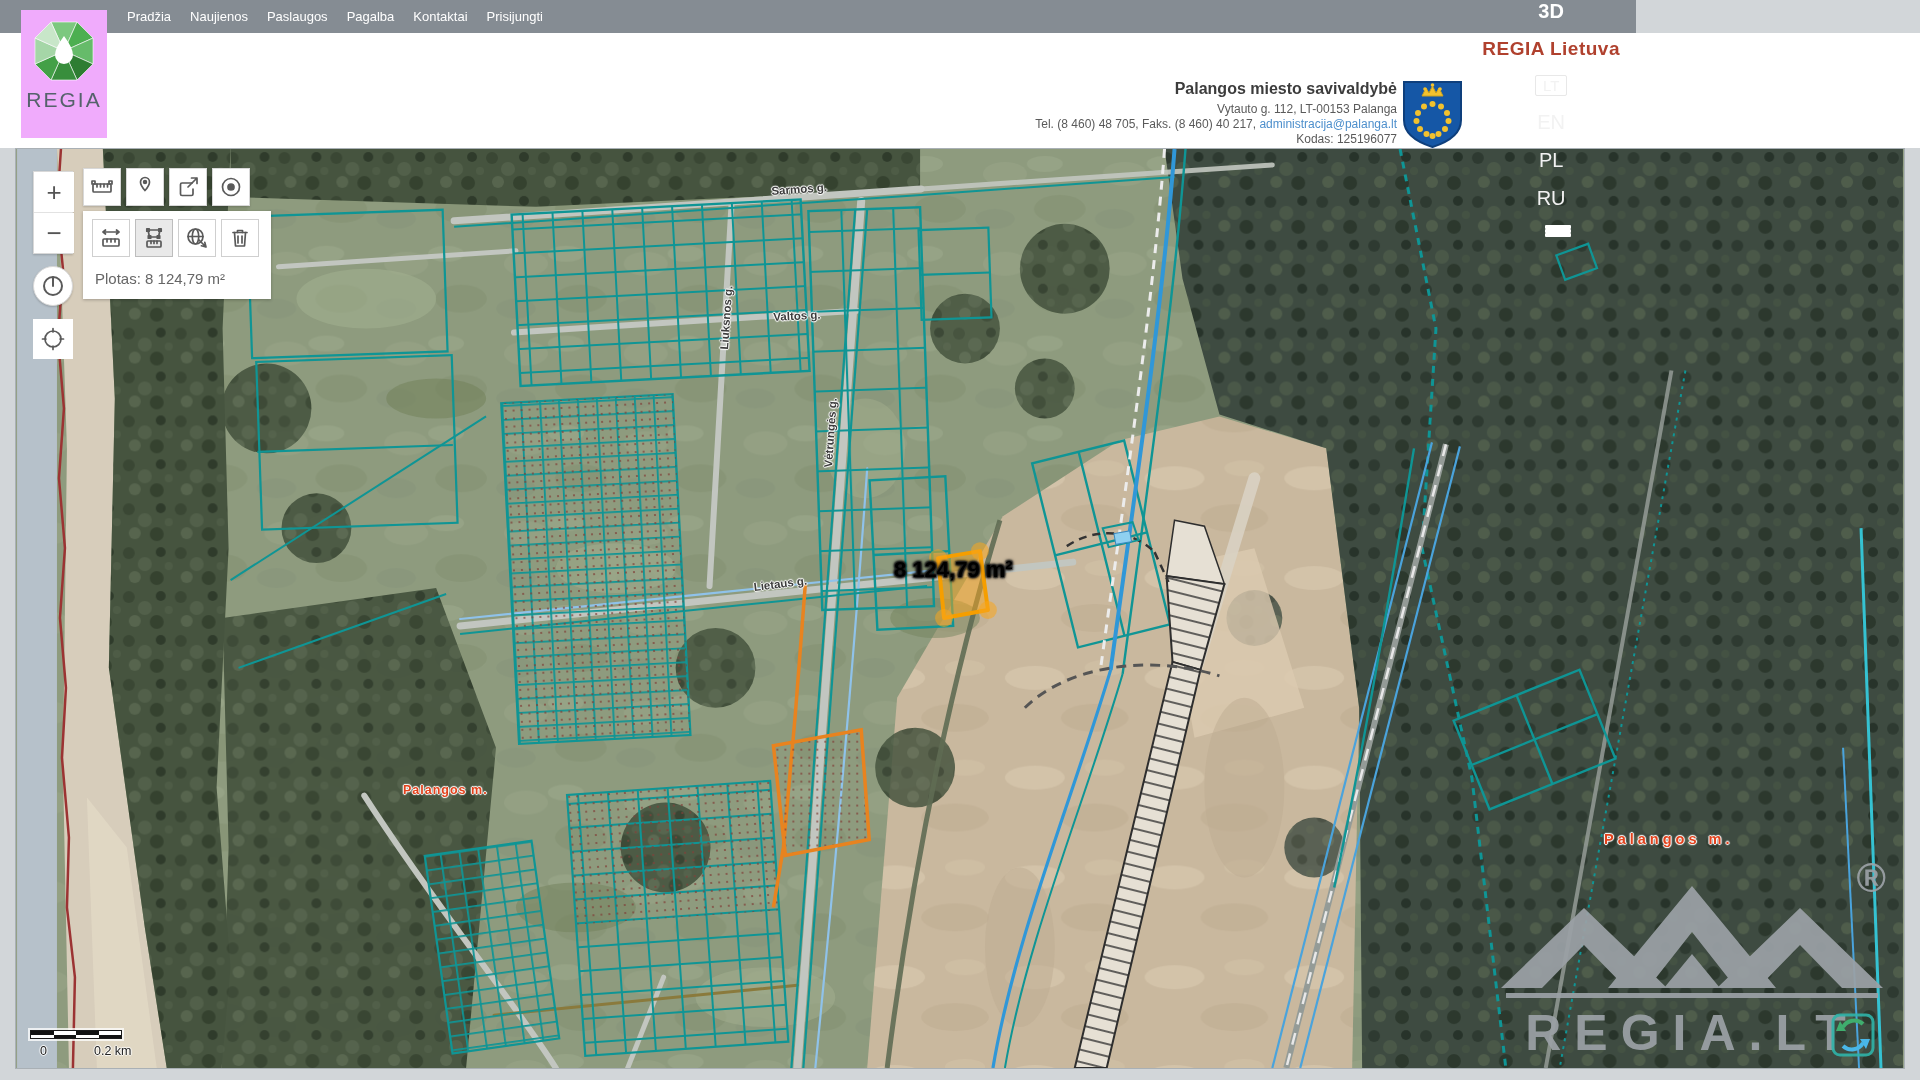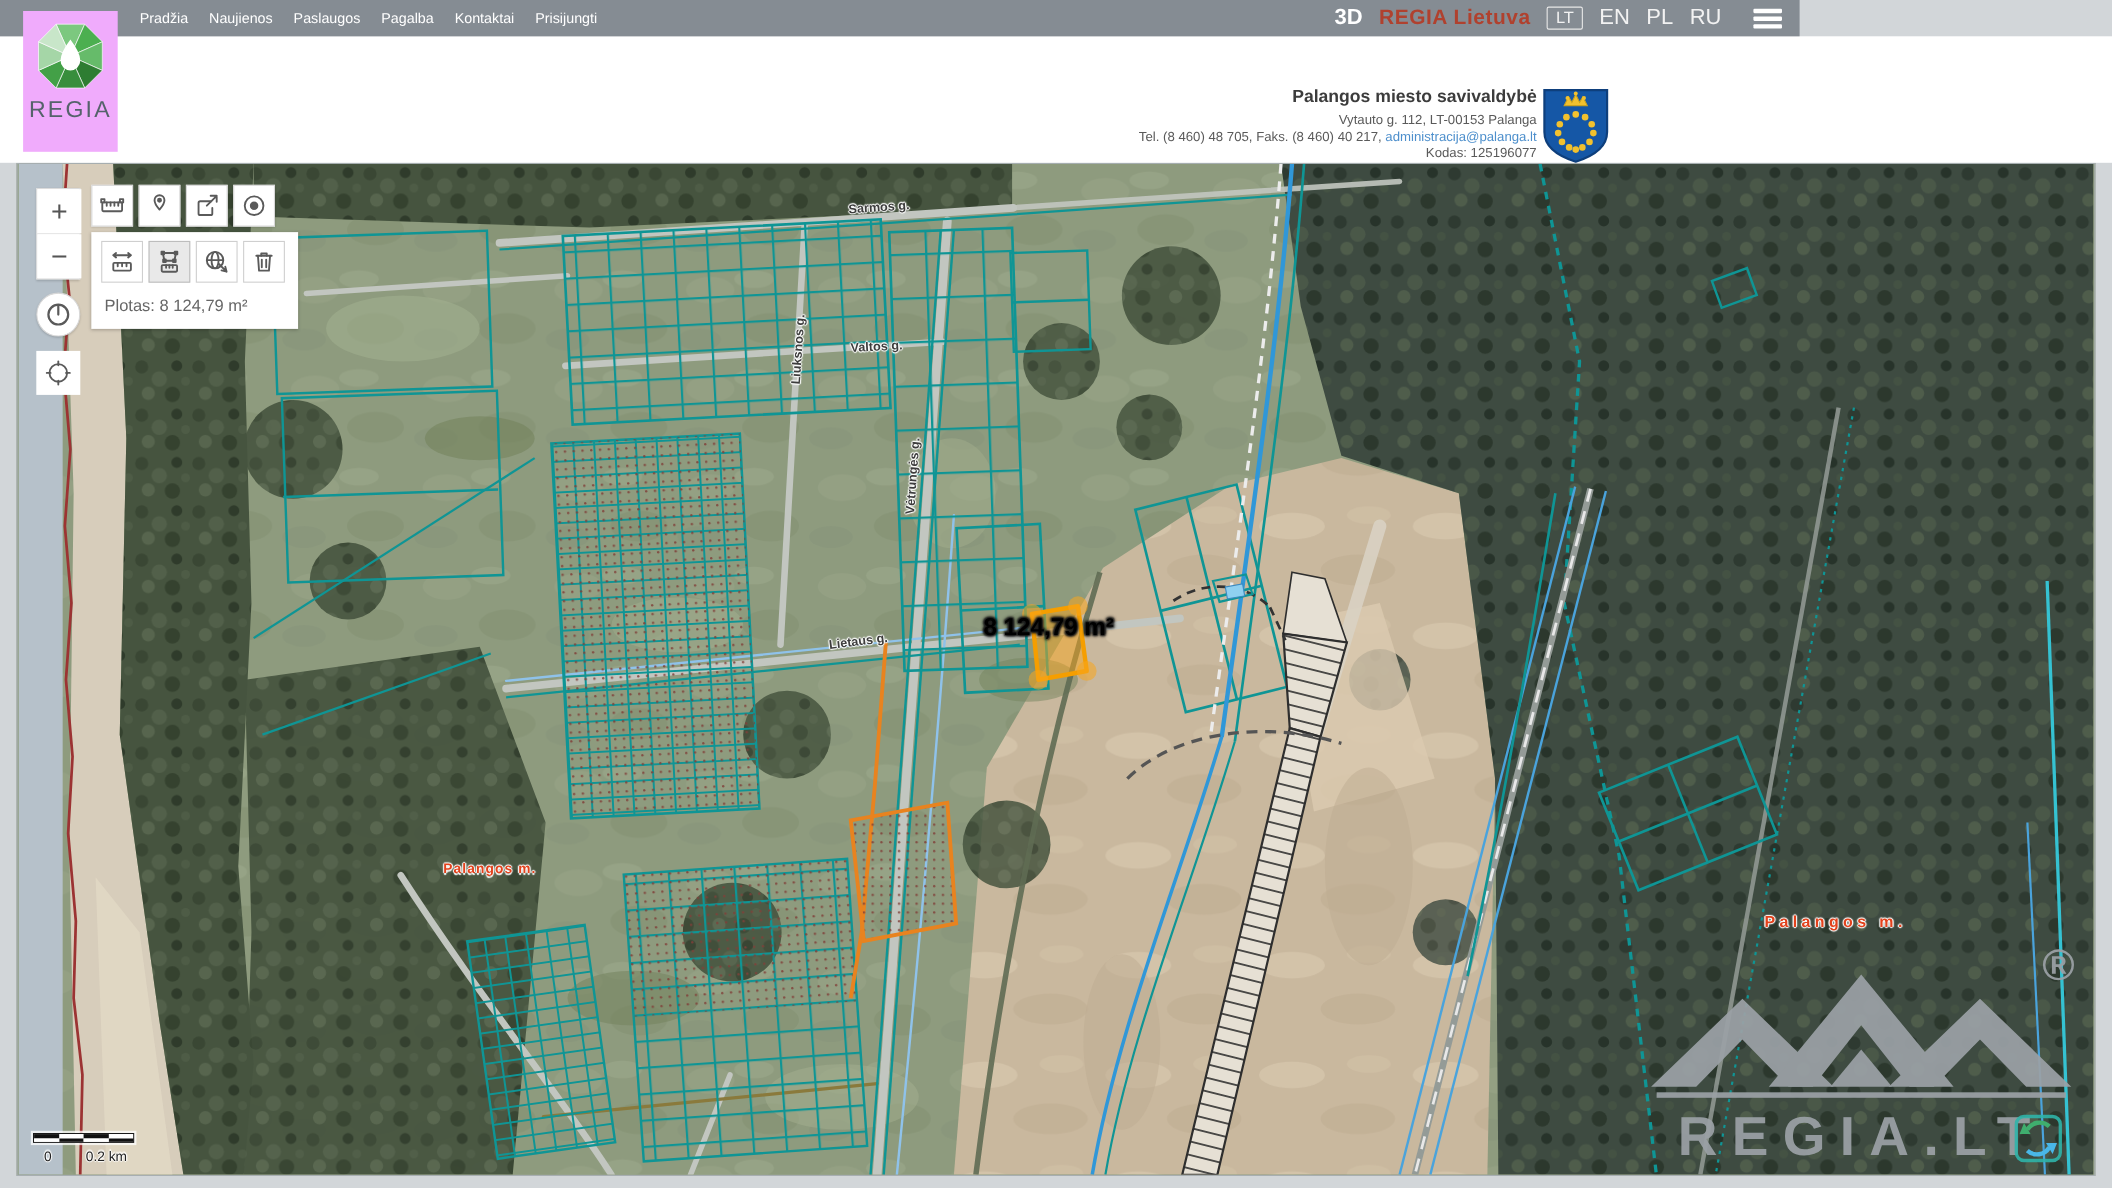--- a/index.html
+++ b/index.html
@@ -6,21 +6,21 @@
   html,body { width:1920px; height:1080px; overflow:hidden;
     font-family:"Liberation Sans", sans-serif; background:#d2d6d9; }
 
   
   .navbar { position:absolute; left:0; top:0; width:1636px; height:33px;
     background:#858c93; z-index:30;padding-left:20px; }
   .nav-items { position:absolute; left:127px; top:0; height:33px;
     display:flex; align-items:center; gap:19px; }
   .nav-item { color:#fff; font-size:13px; cursor:pointer; white-space:nowrap; }
   .nav-right { position:absolute; right:16px; top:0; height:33px;
-    display:flex; align-items:center; gap:15px; }
+    display:flex; align-items:center; gap:15px;flex-direction:column; }
   .three-d { color:#fff; font-size:20px; font-weight:bold; }
   .brand-red { color:#b0412e; font-size:19px; font-weight:bold; letter-spacing:.5px; }
   .lang { color:#f2f2f2; font-size:20px; cursor:pointer; }
   .lang.active { border:1px solid #e8e8e8; border-radius:2px; padding:1px 7px; font-size:15px; }
   .burger { width:26px; height:18px; display:flex; flex-direction:column;
     justify-content:space-between; cursor:pointer; margin-left:14px; }
   .burger span { display:block; height:4px; background:#fff; border-radius:1px; }
 
   
   .header { position:absolute; left:0; top:33px; width:1920px; height:115px; background:#fff; z-index:20; }
@@ -85,21 +85,21 @@
   .icon { stroke:#5a5a5a; fill:none; stroke-width:1.7; stroke-linecap:round; stroke-linejoin:round; }
 
   
   .scale { position:absolute; left:14px; bottom:8px; z-index:15; pointer-events:none; }
   .sbar { width:92px; height:9px; border:1px solid #1a1a1a; display:flex; flex-wrap:wrap;
     box-shadow:0 0 0 2px rgba(255,255,255,.75); background:#fff; }
   .sbar i { display:block; width:22.5px; height:3.5px; }
   .slabels { position:relative; height:16px; margin-top:5px; font-size:12.5px; color:#222;
     text-shadow:-1px 0 1px #fff,1px 0 1px #fff,0 -1px 1px #fff,0 1px 1px #fff; }
   .slabels .s0 { position:absolute; left:10px; }
-  .slabels .s2 { position:absolute; left:48px; white-space:nowrap; }
+  .slabels .s2 { position:absolute; left:64px; white-space:nowrap; }
 
   
   .wm { position:absolute; right:16px; bottom:4px; width:392px; height:196px;
     z-index:12; pointer-events:none; opacity:.93; }
   .wm .reg { position:absolute; right:2px; top:-12px; font-size:40px; color:#9ba1a6; font-weight:bold;}
   .wm-text { position:absolute; left:0; bottom:2px; width:100%; text-align:center;
     font-size:50px; font-weight:bold; letter-spacing:13px; color:#9ba1a6;
     font-family:"Liberation Sans",sans-serif; }
   .widget { position:absolute; right:28px; bottom:10px; z-index:13; pointer-events:none; }
 </style>

